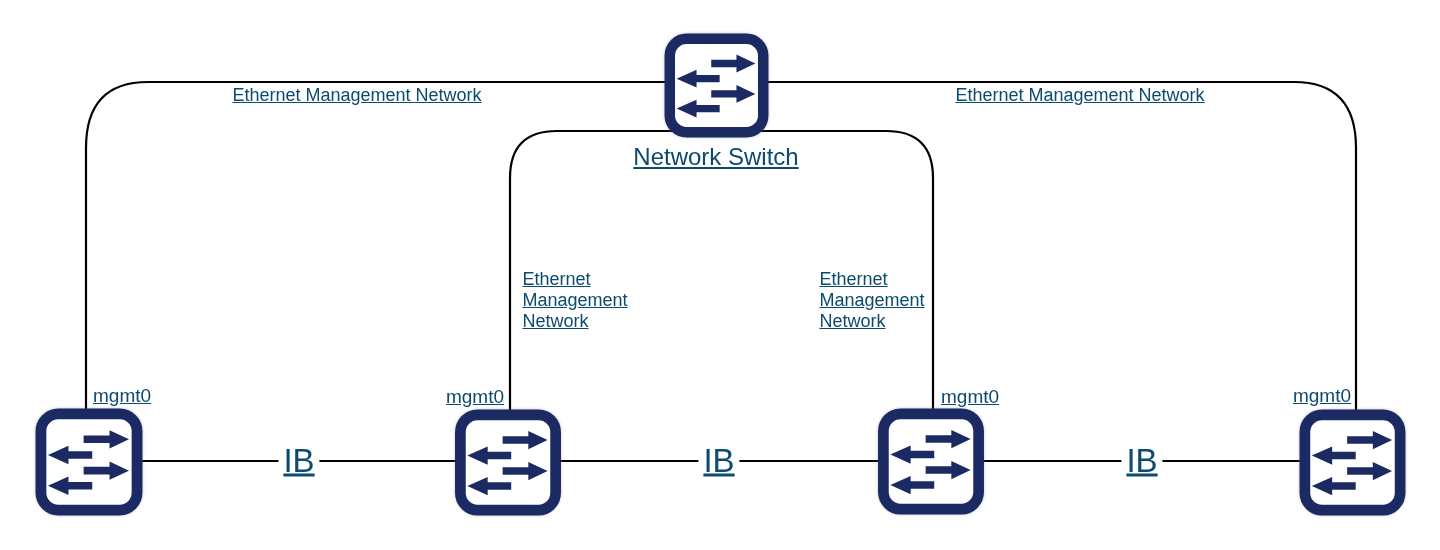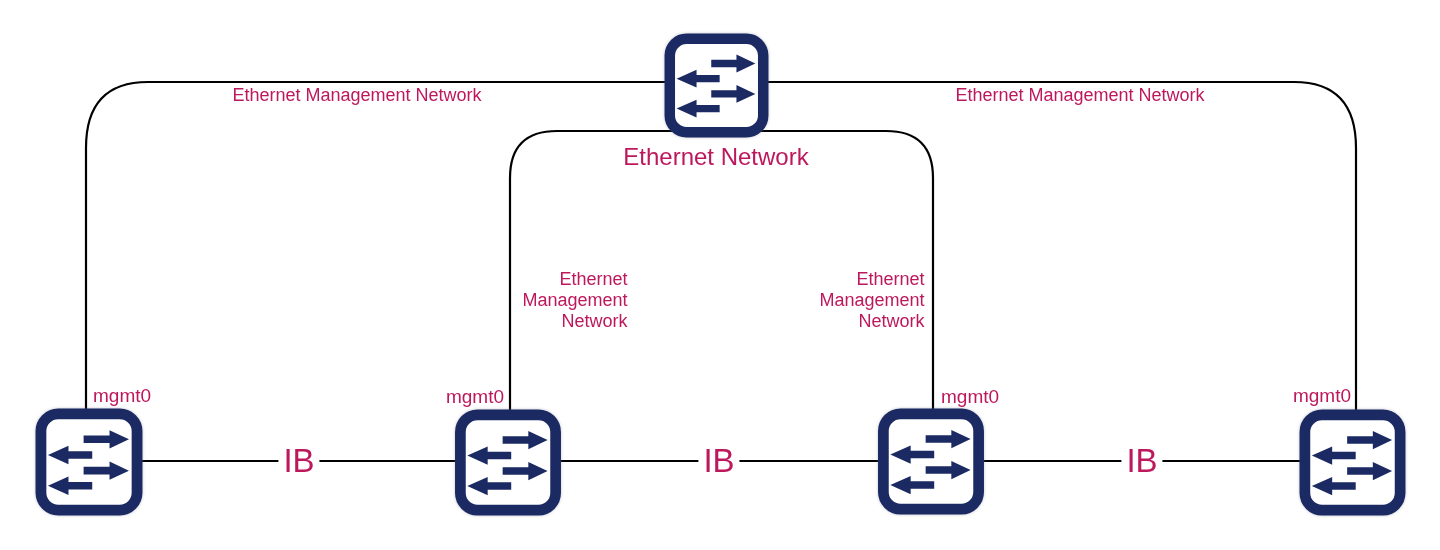--- a/index.html
+++ b/index.html
@@ -24,34 +24,35 @@
   }
   .switch-icon {
     position: absolute;
     z-index: 3;
     filter: drop-shadow(0 0 1.5px rgba(120,120,140,0.45));
   }
   .lbl {
     position: absolute;
     z-index: 4;
     white-space: nowrap;
-    color: #be185d;
+    color: #0c4a6e;
+    text-decoration: underline;
   }
   .lbl-title {
     font-size: 24px;
     transform: translateX(-50%);
   }
   .lbl-emn {
     font-size: 18px;
     transform: translateX(-50%);
   }
   .lbl-emn-mid {
     font-size: 18px;
     line-height: 21px;
-    text-align: right;
+    text-align: left;
     transform: translateX(-50%);
   }
   .lbl-port {
     font-size: 19px;
   }
   .lbl-port.right-align {
     width: 100px;
     text-align: right;
   }
   .lbl-ib {
@@ -104,21 +105,21 @@
     <path d="M 982 461 H 1302" fill="none" stroke="#000000" stroke-width="2.2"></path>
   </svg>
 
   <div class="lbl lbl-ib" style="left:299px; top:460px;">IB</div>
   <div class="lbl lbl-ib" style="left:719px; top:460px;">IB</div>
   <div class="lbl lbl-ib" style="left:1142px; top:460px;">IB</div>
 
   <svg class="switch-icon" style="left:663px; top:33px;" width="107" height="105">
     <use href="#switch-symbol" width="107" height="105"></use>
   </svg>
-  <div class="lbl lbl-title" style="left:716px; top:143px;">Ethernet Network</div>
+  <div class="lbl lbl-title" style="left:716px; top:143px;">Network Switch</div>
 
   <svg class="switch-icon" style="left:35px; top:408px;" width="108" height="108">
     <use href="#switch-symbol" width="108" height="108"></use>
   </svg>
   <svg class="switch-icon" style="left:454px; top:409px;" width="108" height="107">
     <use href="#switch-symbol" width="108" height="107"></use>
   </svg>
   <svg class="switch-icon" style="left:877px; top:408px;" width="108" height="107">
     <use href="#switch-symbol" width="108" height="107"></use>
   </svg>

